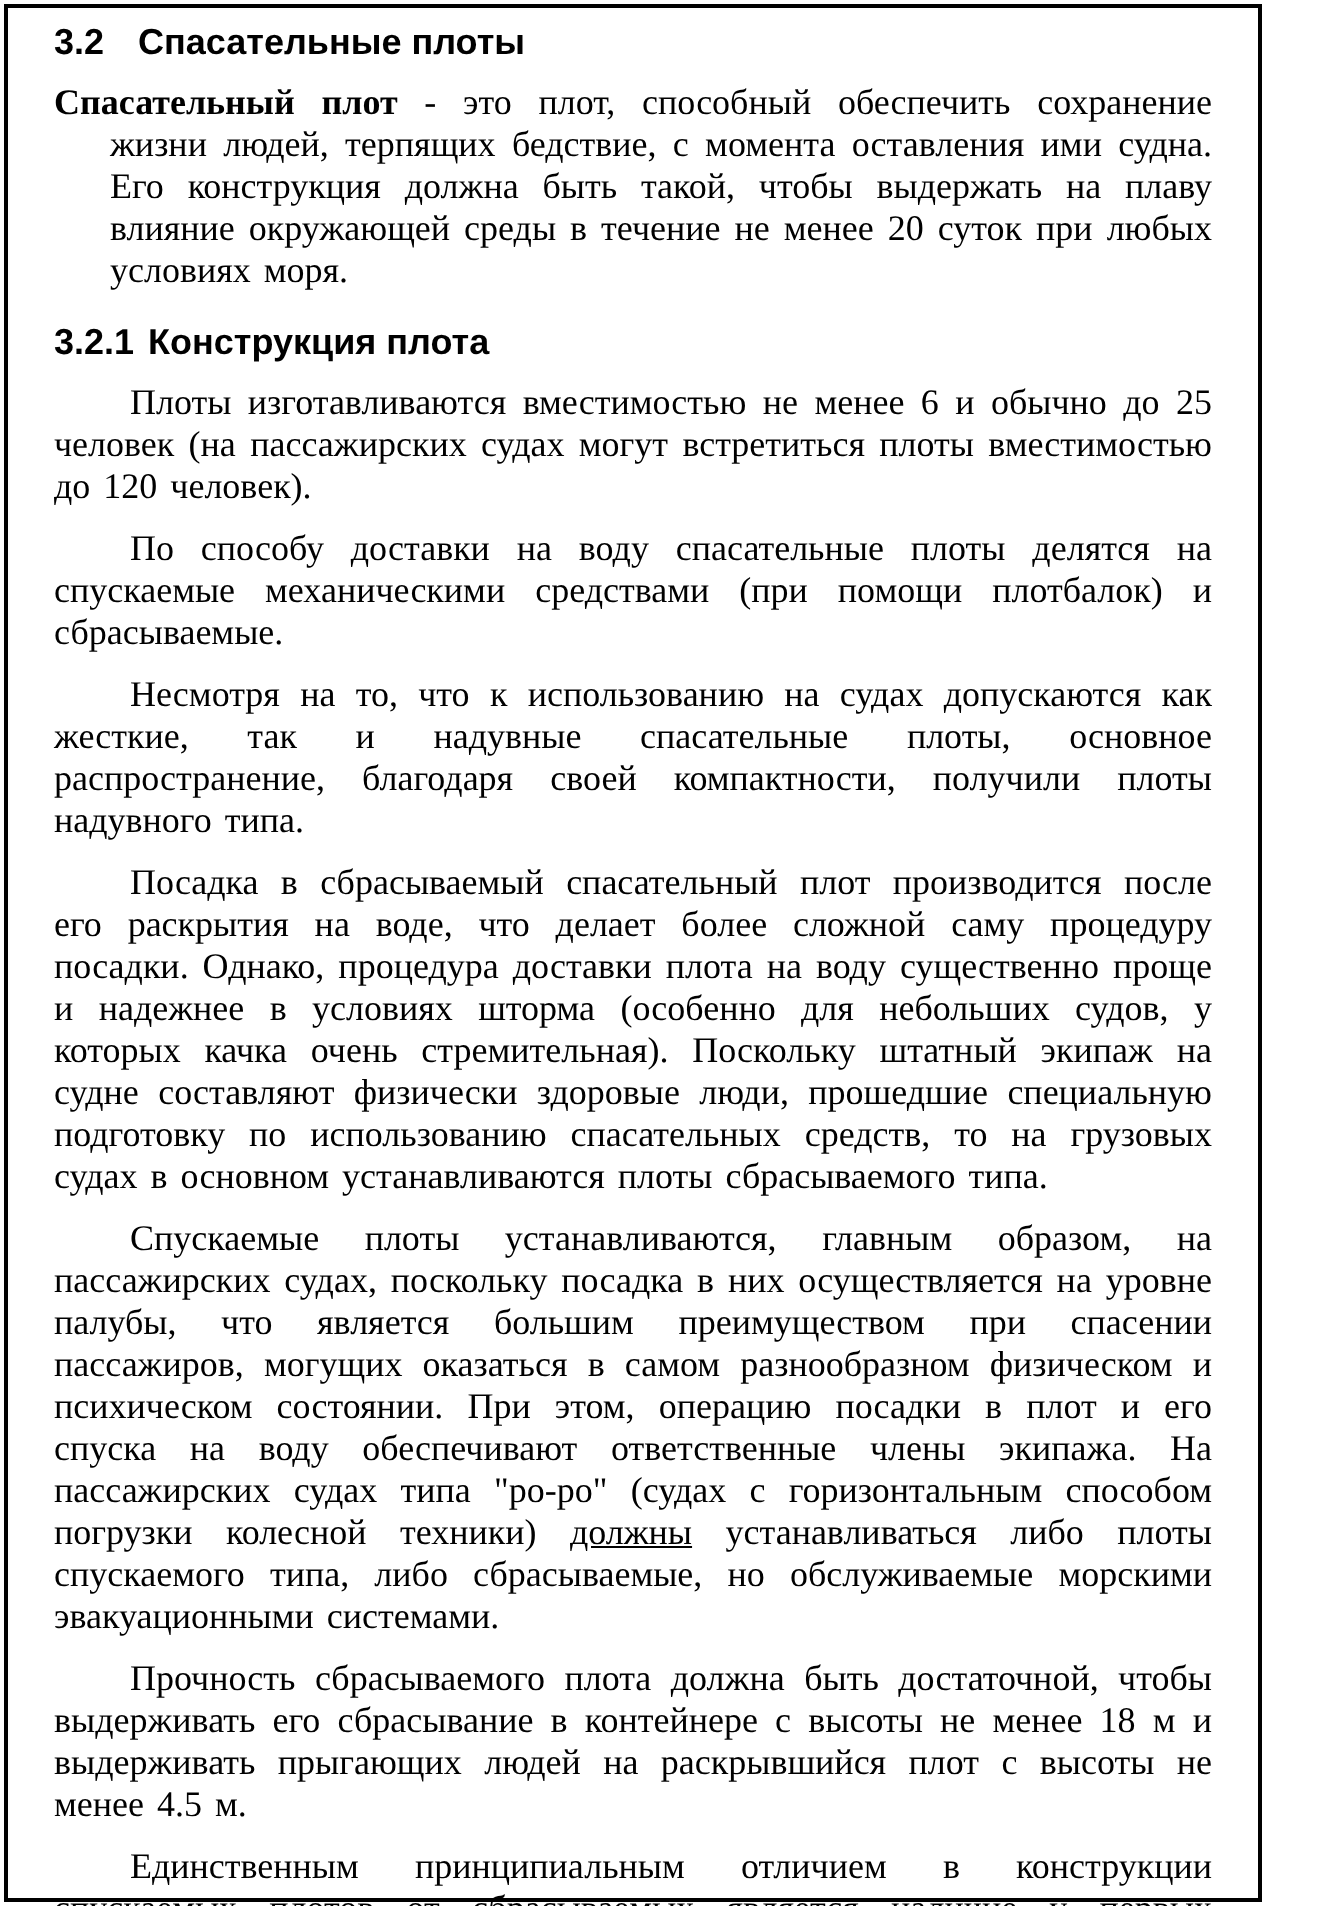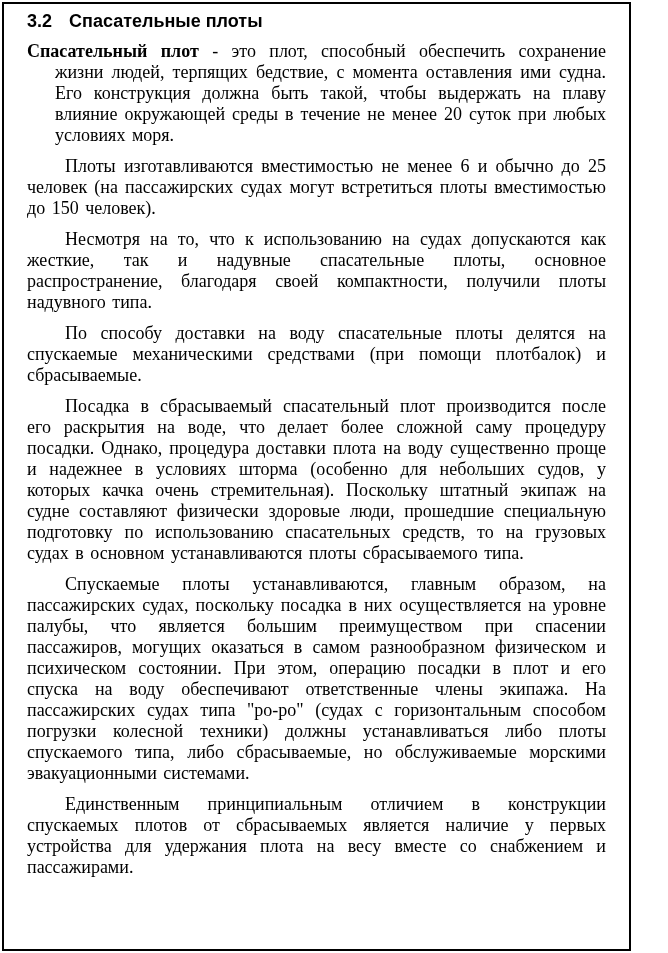--- a/index.html
+++ b/index.html
@@ -53,38 +53,40 @@
   }
   p.definition .term {
     font-weight: bold;
     margin-top: 44px;
   }
 
   p.body {
     text-indent: 38px;
   }
 
-  .u { }
+  .u { text-decoration: underline; }
 </style>
 </head>
 <body>
 
 <div class="page">
   <div class="frame"></div>
 
   <h1 class="section"><span class="num">3.2</span><span>Спасательные плоты</span></h1>
 
   <p class="definition"><span class="term">Спасательный плот</span> <span>- это плот, способный обеспечить сохранение жизни людей, терпящих бедствие, с момента оставления ими судна. Его конструкция должна быть такой, чтобы выдержать на плаву влияние окружающей среды в течение не менее 20 суток при любых условиях моря.</span></p>
 
+  <h2 class="subsection"><span class="num">3.2.1</span><span>Конструкция плота</span></h2>
 
-  <p class="body">Плоты изготавливаются вместимостью не менее 6 и обычно до 25 человек (на пассажирских судах могут встретиться плоты вместимостью до 150 человек).</p>
+  <p class="body">Плоты изготавливаются вместимостью не менее 6 и обычно до 25 человек (на пассажирских судах могут встретиться плоты вместимостью до 120 человек).</p>
+
+  <p class="body">По способу доставки на воду спасательные плоты делятся на спускаемые механическими средствами (при помощи плотбалок) и сбрасываемые.</p>
 
   <p class="body">Несмотря на то, что к использованию на судах допускаются как жесткие, так и надувные спасательные плоты, основное распространение, благодаря своей компактности, получили плоты надувного типа.</p>
-
-  <p class="body">По способу доставки на воду спасательные плоты делятся на спускаемые механическими средствами (при помощи плотбалок) и сбрасываемые.</p>
 
   <p class="body">Посадка в сбрасываемый спасательный плот производится после его раскрытия на воде, что делает более сложной саму процедуру посадки. Однако, процедура доставки плота на воду существенно проще и надежнее в условиях шторма (особенно для небольших судов, у которых качка очень стремительная). Поскольку штатный экипаж на судне составляют физически здоровые люди, прошедшие специальную подготовку по использованию спасательных средств, то на грузовых судах в основном устанавливаются плоты сбрасываемого типа.</p>
 
   <p class="body"><span>Спускаемые плоты устанавливаются, главным образом, на пассажирских судах, поскольку посадка в них осуществляется на уровне палубы, что является большим преимуществом при спасении пассажиров, могущих оказаться в самом разнообразном физическом и психическом состоянии. При этом, операцию посадки в плот и его спуска на воду обеспечивают ответственные члены экипажа. На пассажирских судах типа "ро-ро" (судах с горизонтальным способом погрузки колесной техники) </span><span class="u">должны</span><span> устанавливаться либо плоты спускаемого типа, либо сбрасываемые, но обслуживаемые морскими эвакуационными системами.</span></p>
 
+  <p class="body">Прочность сбрасываемого плота должна быть достаточной, чтобы выдерживать его сбрасывание в контейнере с высоты не менее 18 м и выдерживать прыгающих людей на раскрывшийся плот с высоты не менее 4.5 м.</p>
 
   <p class="body">Единственным принципиальным отличием в конструкции спускаемых плотов от сбрасываемых является наличие у первых устройства для удержания плота на весу вместе со снабжением и пассажирами.</p>
 </div>
 
 </body></html>

